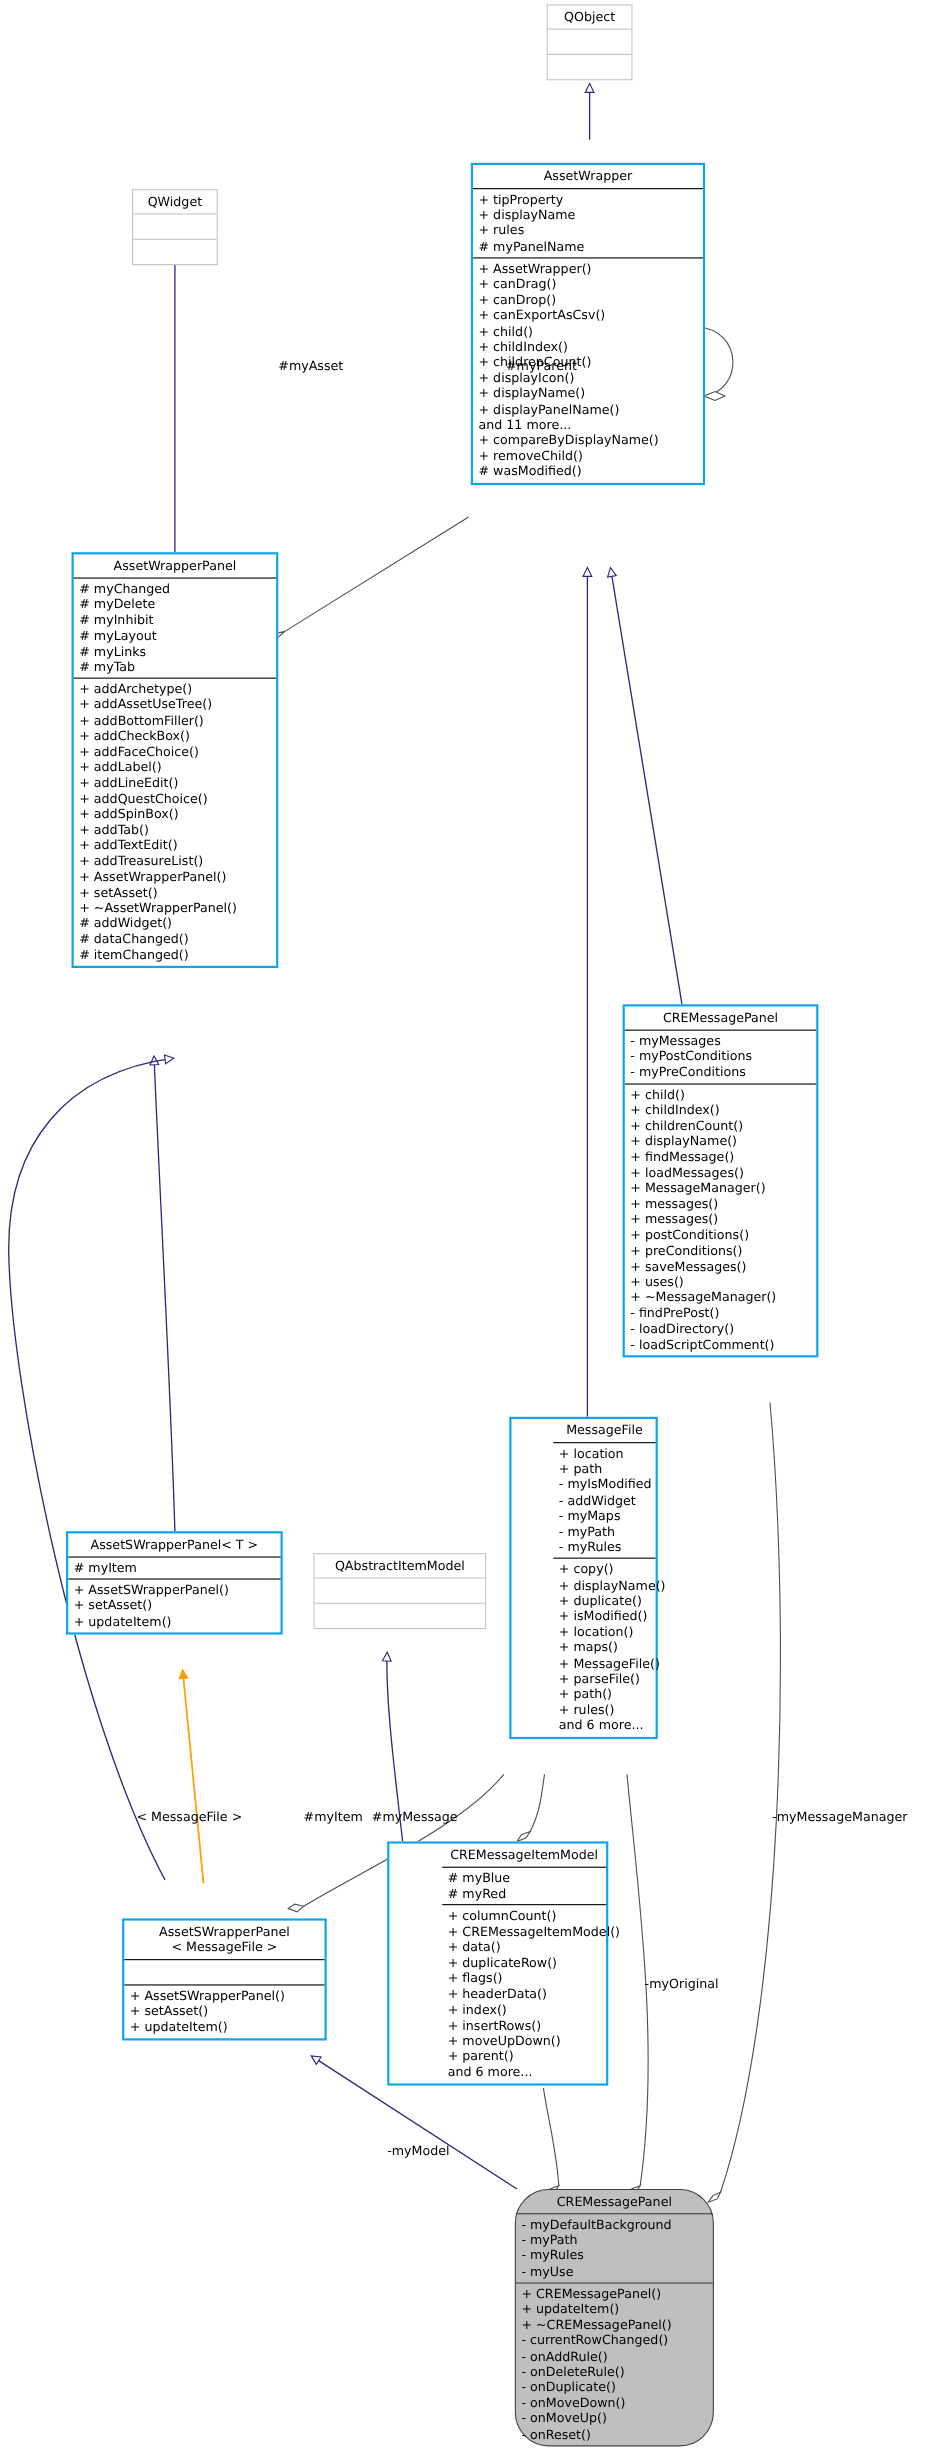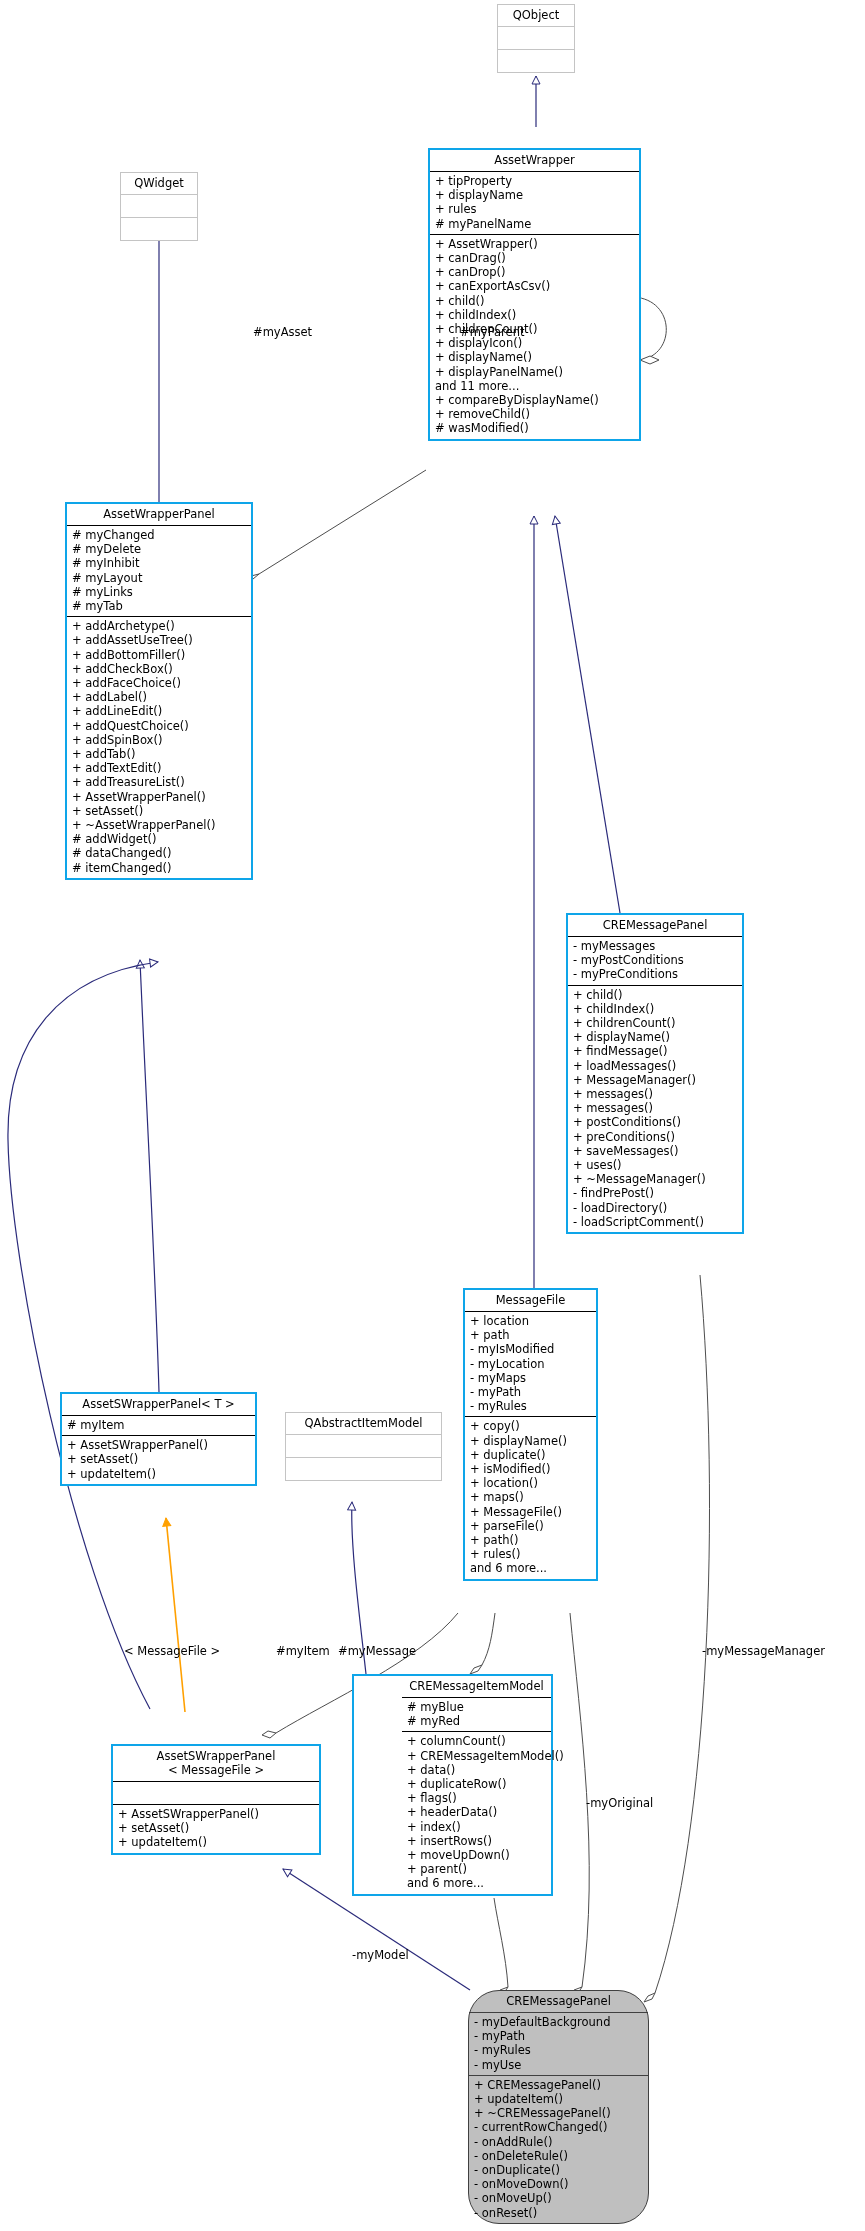--- a/index.html
+++ b/index.html
@@ -237,28 +237,28 @@
         <div class="uml-row">+ preConditions()</div>
         <div class="uml-row">+ saveMessages()</div>
         <div class="uml-row">+ uses()</div>
         <div class="uml-row">+ ~MessageManager()</div>
         <div class="uml-row">- findPrePost()</div>
         <div class="uml-row">- loadDirectory()</div>
         <div class="uml-row">- loadScriptComment()</div>
       </div>
   </div>
 
-  <div class="umlbox" style="left:463px; top:1288px; width:135px;">
+  <div class="umlbox" style="left:463px; top:1288px; width:135px;padding-left:38px;">
     <div class="uml-title">MessageFile</div>
     <div class="uml-sep"></div>
     <div class="uml-compartment">
         <div class="uml-row">+ location</div>
         <div class="uml-row">+ path</div>
         <div class="uml-row">- myIsModified</div>
-        <div class="uml-row">- myLocation</div>
+        <div class="uml-row">- addWidget</div>
         <div class="uml-row">- myMaps</div>
         <div class="uml-row">- myPath</div>
         <div class="uml-row">- myRules</div>
       </div>
     <div class="uml-sep"></div>
     <div class="uml-compartment">
         <div class="uml-row">+ copy()</div>
         <div class="uml-row">+ displayName()</div>
         <div class="uml-row">+ duplicate()</div>
         <div class="uml-row">+ isModified()</div>
@@ -287,21 +287,21 @@
   </div>
 
   <div class="umlbox ext" style="left:285px; top:1412px; width:157px;">
     <div class="uml-title">QAbstractItemModel</div>
     <div class="uml-sep"></div>
     <div class="uml-compartment empty"></div>
     <div class="uml-sep"></div>
     <div class="uml-compartment empty"></div>
   </div>
 
-  <div class="umlbox" style="left:111px; top:1744px; width:210px;">
+  <div class="umlbox" style="left:111px; top:1744px; width:186px;">
     <div class="uml-title">AssetSWrapperPanel
 &lt; MessageFile &gt;</div>
     <div class="uml-sep"></div>
     <div class="uml-compartment empty"></div>
     <div class="uml-sep"></div>
     <div class="uml-compartment">
         <div class="uml-row">+ AssetSWrapperPanel()</div>
         <div class="uml-row">+ setAsset()</div>
         <div class="uml-row">+ updateItem()</div>
       </div>

